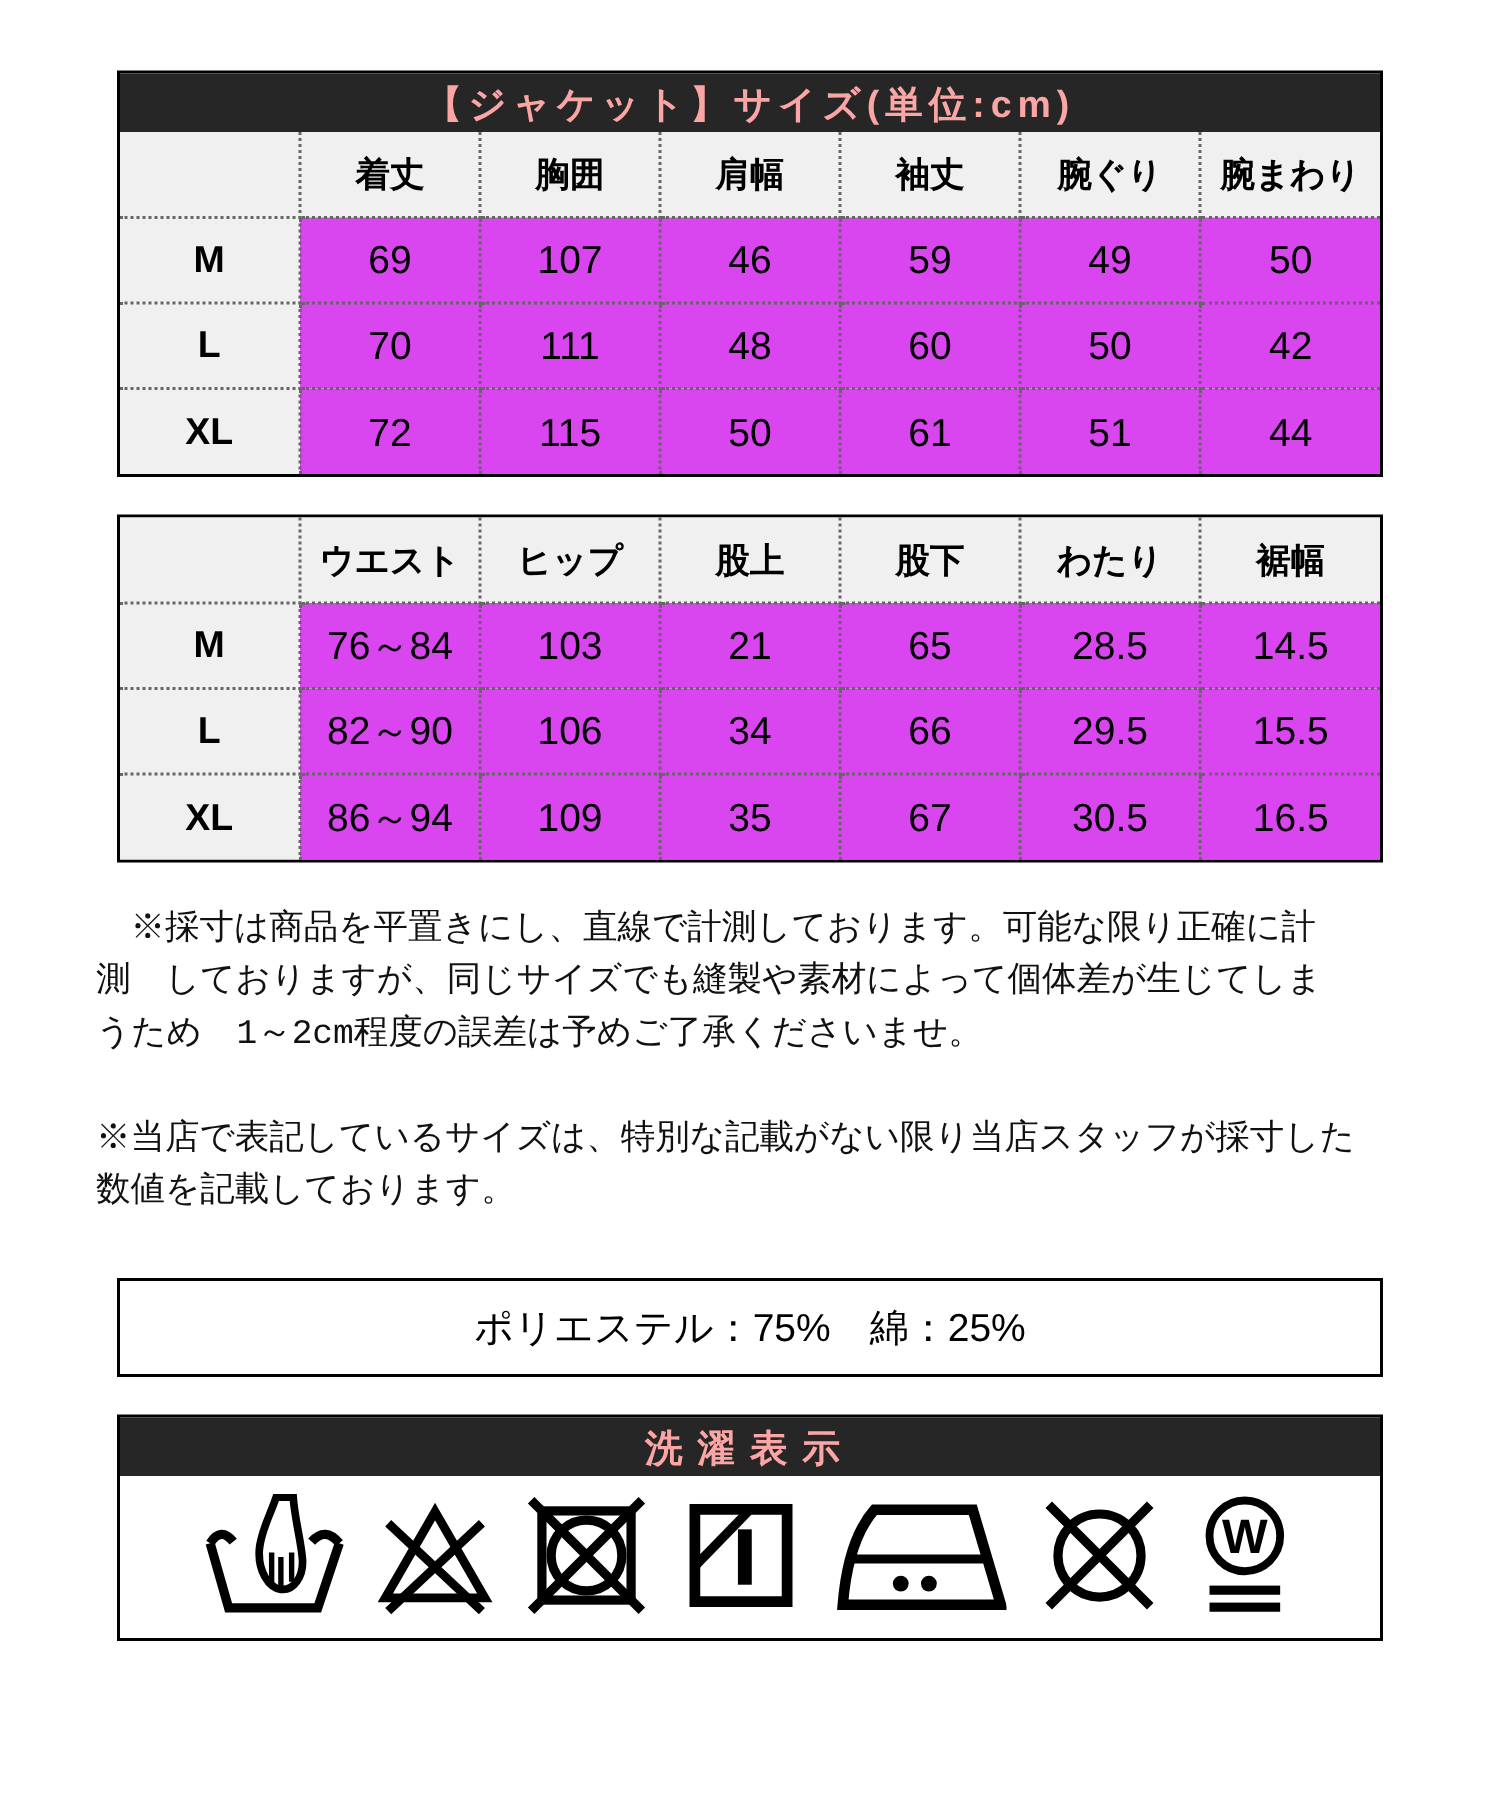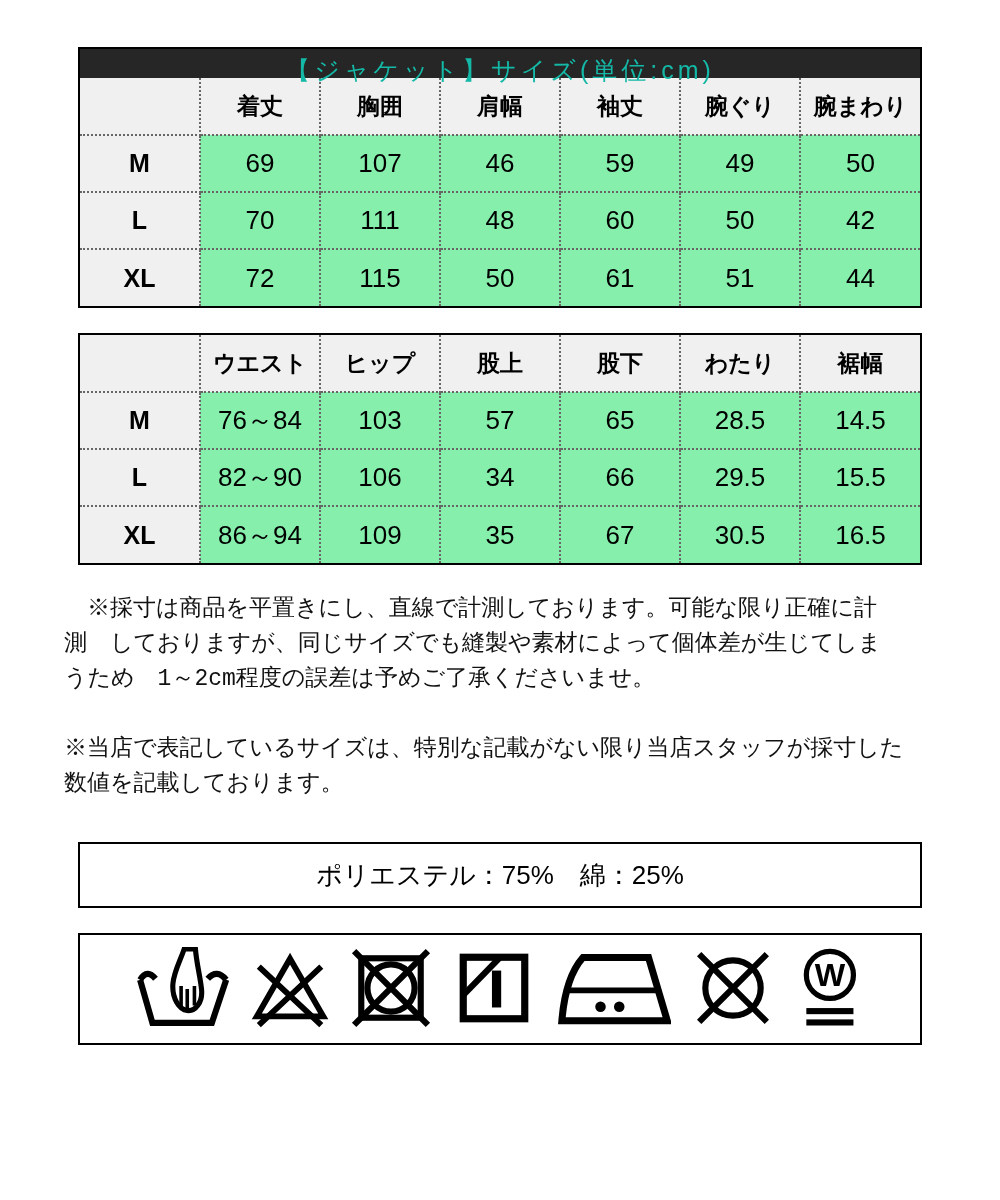--- a/index.html
+++ b/index.html
@@ -12,26 +12,26 @@
     font-family: "Liberation Sans", sans-serif;
     overflow: hidden;
   }
   .page { width: 844px; margin: 0 auto; padding-top: 47px; }
 
   
   .box { border: 2px solid #000; background: #fff; }
   .box + .box { margin-top: 25px; }
   .box-title {
     background: #262626;
-    color: #14b8a6;
-    font-weight: normal;
+    color: #fca5a5;
+    font-weight: bold;
     font-size: 25px;
     letter-spacing: 4px;
     text-align: center;
-    height: 29px;
+    height: 39px;
     line-height: 43px;
   }
 
   
   table.size-table { width: 100%; border-collapse: collapse; table-layout: fixed; }
   .size-table th, .size-table td {
     border: 2px dotted #666;
     text-align: center;
     vertical-align: middle;
     padding: 0;
@@ -42,21 +42,21 @@
     font-weight: bold;
     height: 57px;
   }
   .size-table tbody th {
     background: #f0f0f0;
     font-size: 25px;
     font-weight: bold;
     height: 57px;
   }
   .size-table tbody td {
-    background: #86efac;
+    background: #d946ef;
     font-size: 26px;
     font-weight: normal;
     height: 57px;
   }
   .size-table tr > *:first-child { border-left: none; }
   .size-table tr > *:last-child  { border-right: none; }
   .size-table thead tr > * { border-top: none; text-align: center; }
   .size-table tbody tr:last-child > * { border-bottom: none; }
 
   
@@ -153,21 +153,21 @@
             <th>股下</th>
             <th>わたり</th>
             <th>裾幅</th>
           </tr>
         </thead>
         <tbody>
           <tr>
             <th>M</th>
             <td>76～84</td>
             <td>103</td>
-            <td>57</td>
+            <td>21</td>
             <td>65</td>
             <td>28.5</td>
             <td>14.5</td>
           </tr>
           <tr>
             <th>L</th>
             <td>82～90</td>
             <td>106</td>
             <td>34</td>
             <td>66</td>
@@ -193,20 +193,21 @@
 うため　1～2cm程度の誤差は予めご了承くださいませ。</p>
     <p class="note note-2">※当店で表記しているサイズは、特別な記載がない限り当店スタッフが採寸した
 数値を記載しております。</p>
   </div>
 
   <section class="box material-box">
     <div class="material-body">ポリエステル：75%　綿：25%</div>
   </section>
 
   <section class="box care-box">
+    <div class="box-title">洗濯表示</div>
     <div class="care-body">
         <svg class="care-icon" viewBox="0 0 92 80" xmlns="http://www.w3.org/2000/svg">
     <path d="M4 32 L16 74 L74 74 L88 32" fill="none" stroke="#000" stroke-width="6"></path>
     <path d="M4 32 Q11 21 19 31" fill="none" stroke="#000" stroke-width="6"></path>
     <path d="M70 31 Q79 21 88 32" fill="none" stroke="#000" stroke-width="6"></path>
     <path d="M47 2 C43 14 37 24 36 36 C35 50 42 61 50 62 C58 63 65 54 64 42 C63 30 59 16 58 2 Z" fill="#fff" stroke="#000" stroke-width="5"></path>
     <path d="M44 38 L44 58 M50 41 L50 62 M57 38 L57 57" fill="none" stroke="#000" stroke-width="3.5"></path>
   </svg>
         <svg class="care-icon" viewBox="0 0 80 84" xmlns="http://www.w3.org/2000/svg">
     <path d="M40 12 L74 71 L6 71 Z" fill="none" stroke="#000" stroke-width="6"></path>

